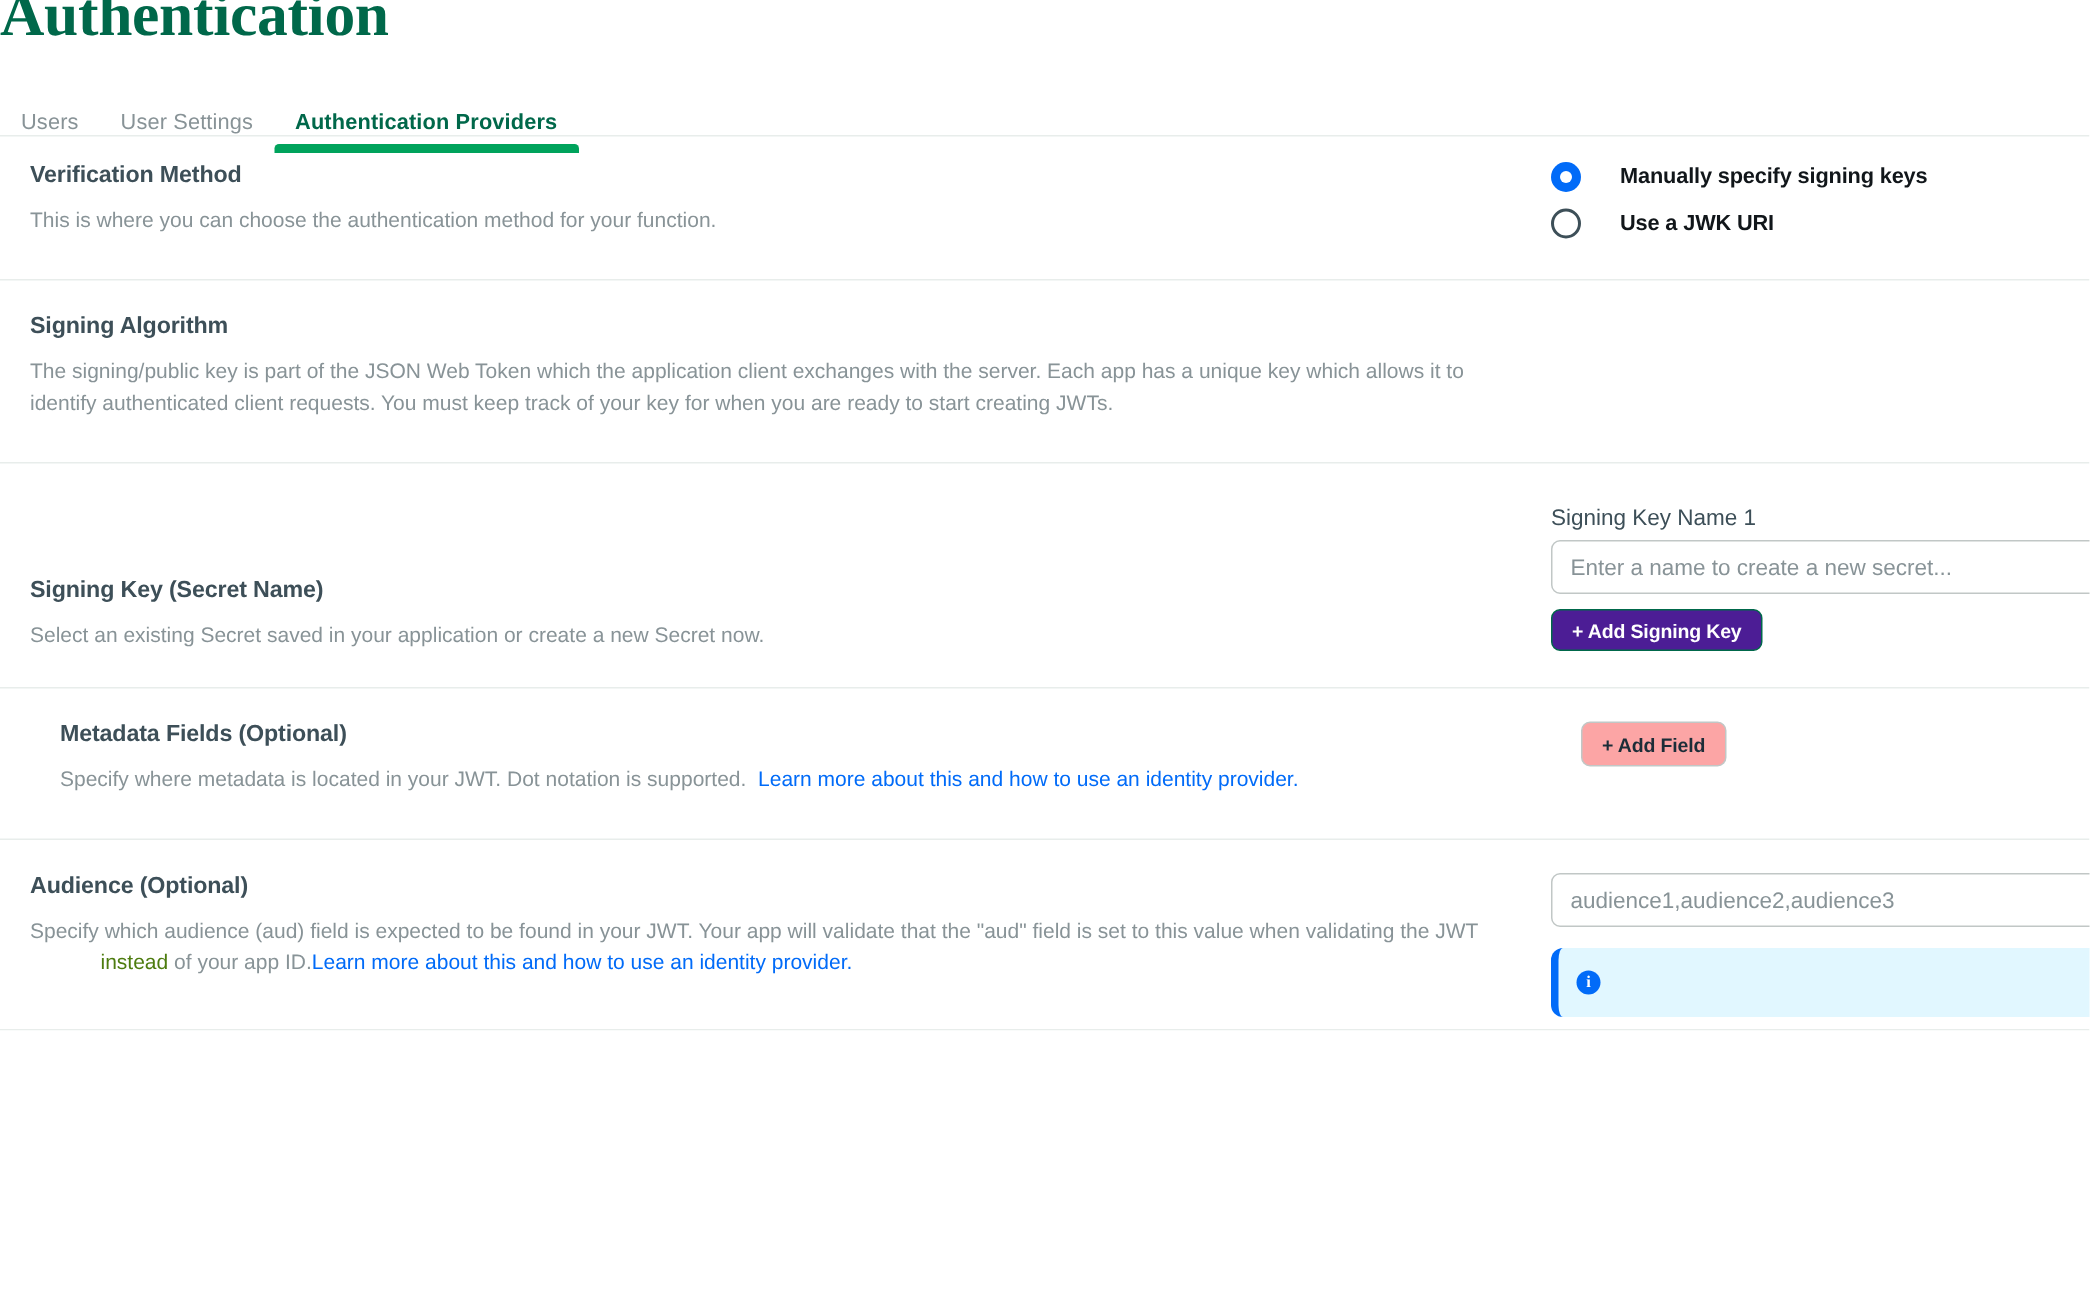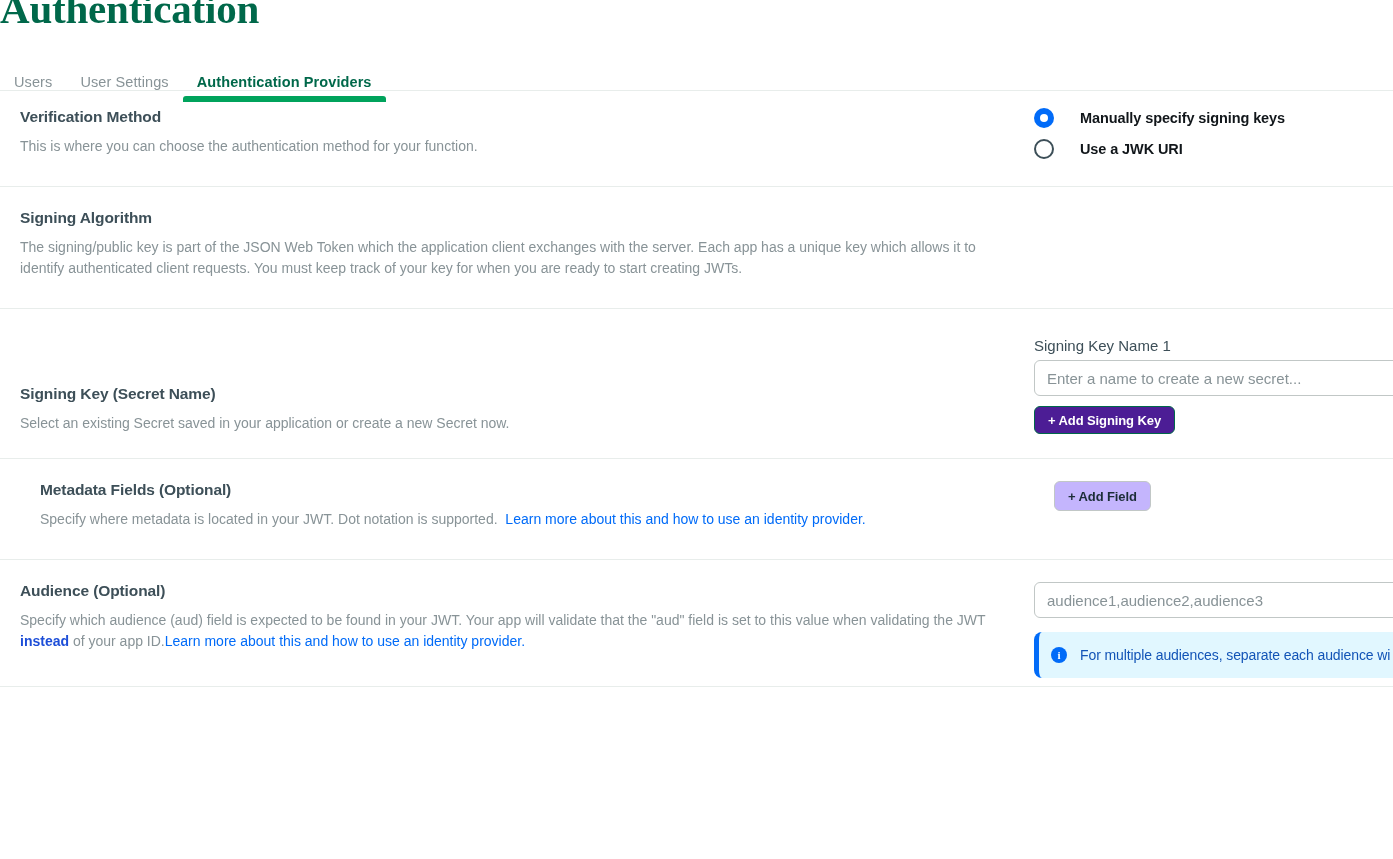--- a/index.html
+++ b/index.html
@@ -102,21 +102,21 @@
     margin: 0 0 10px 0;
     letter-spacing: -0.1px;
   }
   .sec-desc {
     font-size: 14px;
     line-height: 21px;
     color: #889397;
     margin: 0;
     max-width: 1010px;
   }
-  .sec-desc b { color: #1d4ed8; font-weight: bold; }
+  .sec-desc b { color: #4d7c0f; font-weight: normal; margin-left: 47px; }
   .inline-link {
     color: #016BF8;
     text-decoration: none;
     cursor: pointer;
   }
 
   
   #sec-provider  { height: 88px; padding-top: 20px; }
   #sec-verify    { height: 101px; padding-top: 22px; }
   #sec-algo      { height: 122px; padding-top: 22px; flex-direction: column; }
@@ -219,21 +219,21 @@
     display: inline-flex;
     align-items: center;
     white-space: nowrap;
   }
   .btn-primary {
     background: #4c1d95;
     color: #ffffff;
     border: 1px solid #00684A;
   }
   .btn-secondary {
-    background: #c4b5fd;
+    background: #fca5a5;
     color: #1C2D38;
     border: 1px solid #C1C7C6;
     height: 30px;
   }
   .spacer-10 { height: 10px; }
 
   
   .banner {
     margin-top: 14px;
     width: 420px;
@@ -336,19 +336,18 @@
 
   <div class="section" id="sec-audience">
     <div class="sec-left">
       <div class="sec-title">Audience (Optional)</div>
       <p class="sec-desc"><span>Specify which audience (aud) field is expected to be found in your JWT. Your app will validate that the "aud" field is set to this value when validating the JWT </span><b>instead</b><span> of your app ID.</span><a class="inline-link">Learn more about this and how to use an identity provider.</a></p>
     </div>
     <div class="sec-right">
       <input class="text-input" type="text" placeholder="audience1,audience2,audience3" style="">
       <div class="banner">
         <span class="info-icon">i</span>
-        <span class="banner-text">For multiple audiences, separate each audience wi</span>
       </div>
     </div>
   </div>
 
   <div class="bottom-pad"></div>
 </div>
 
 </body></html>

